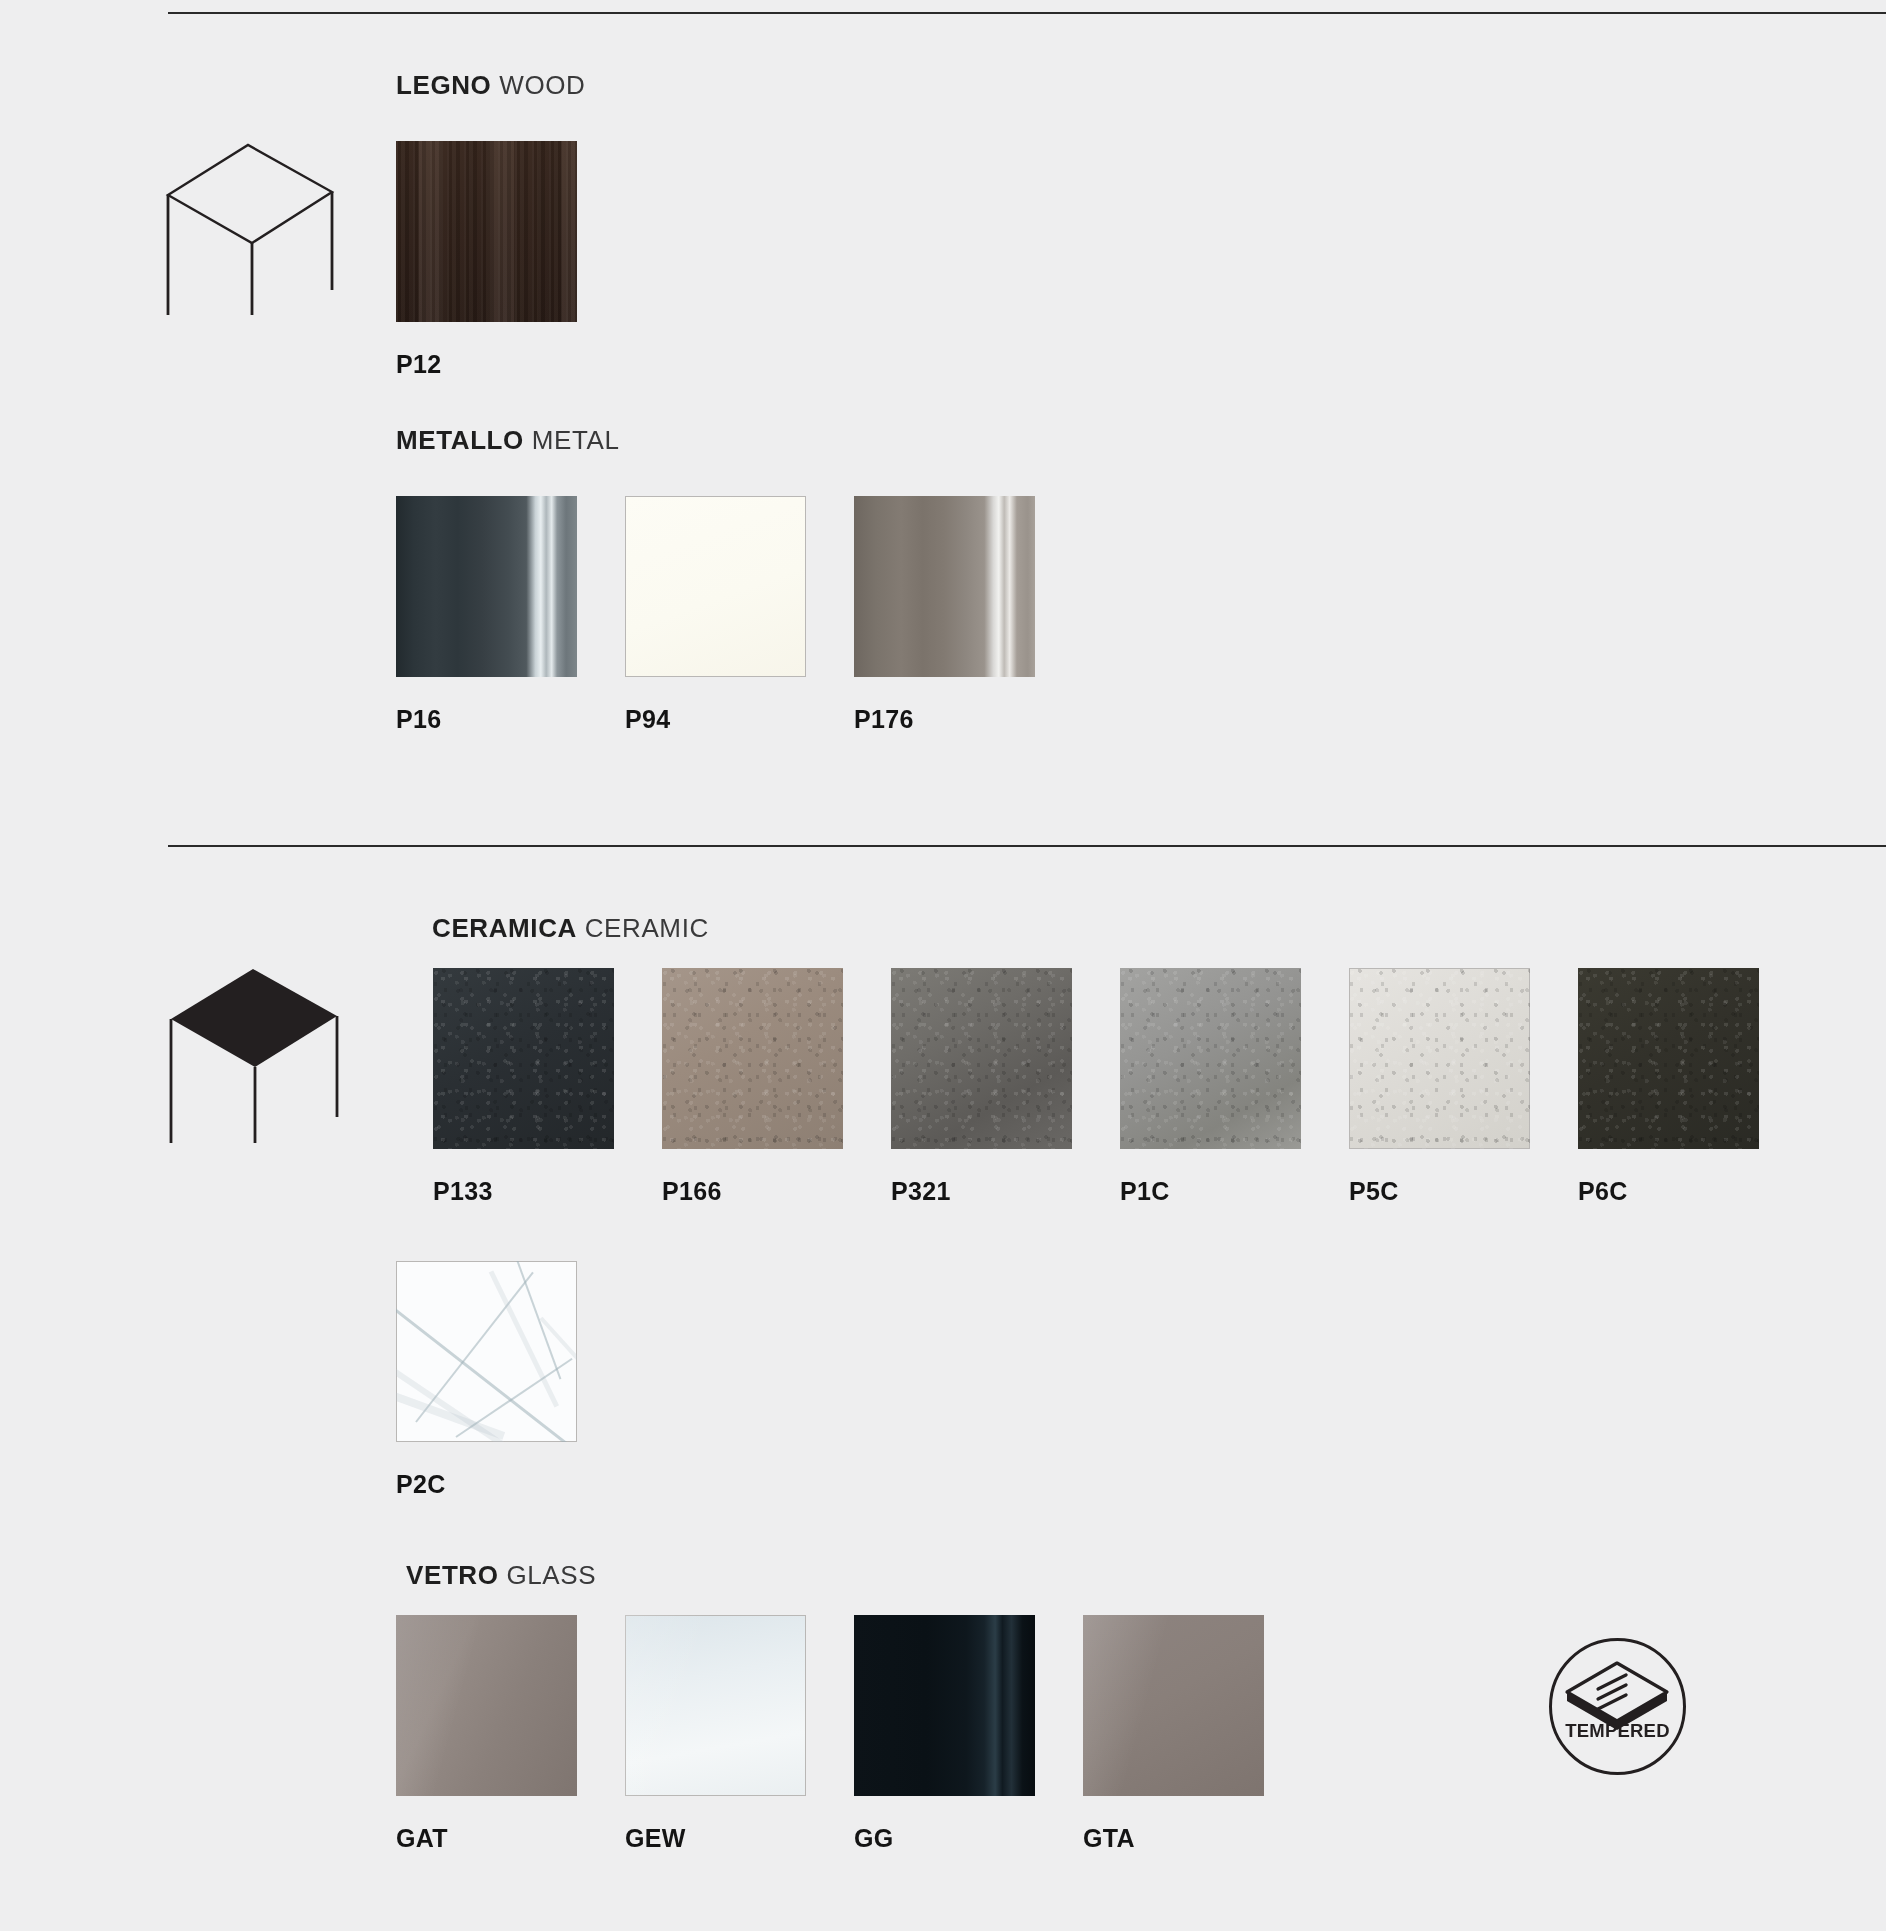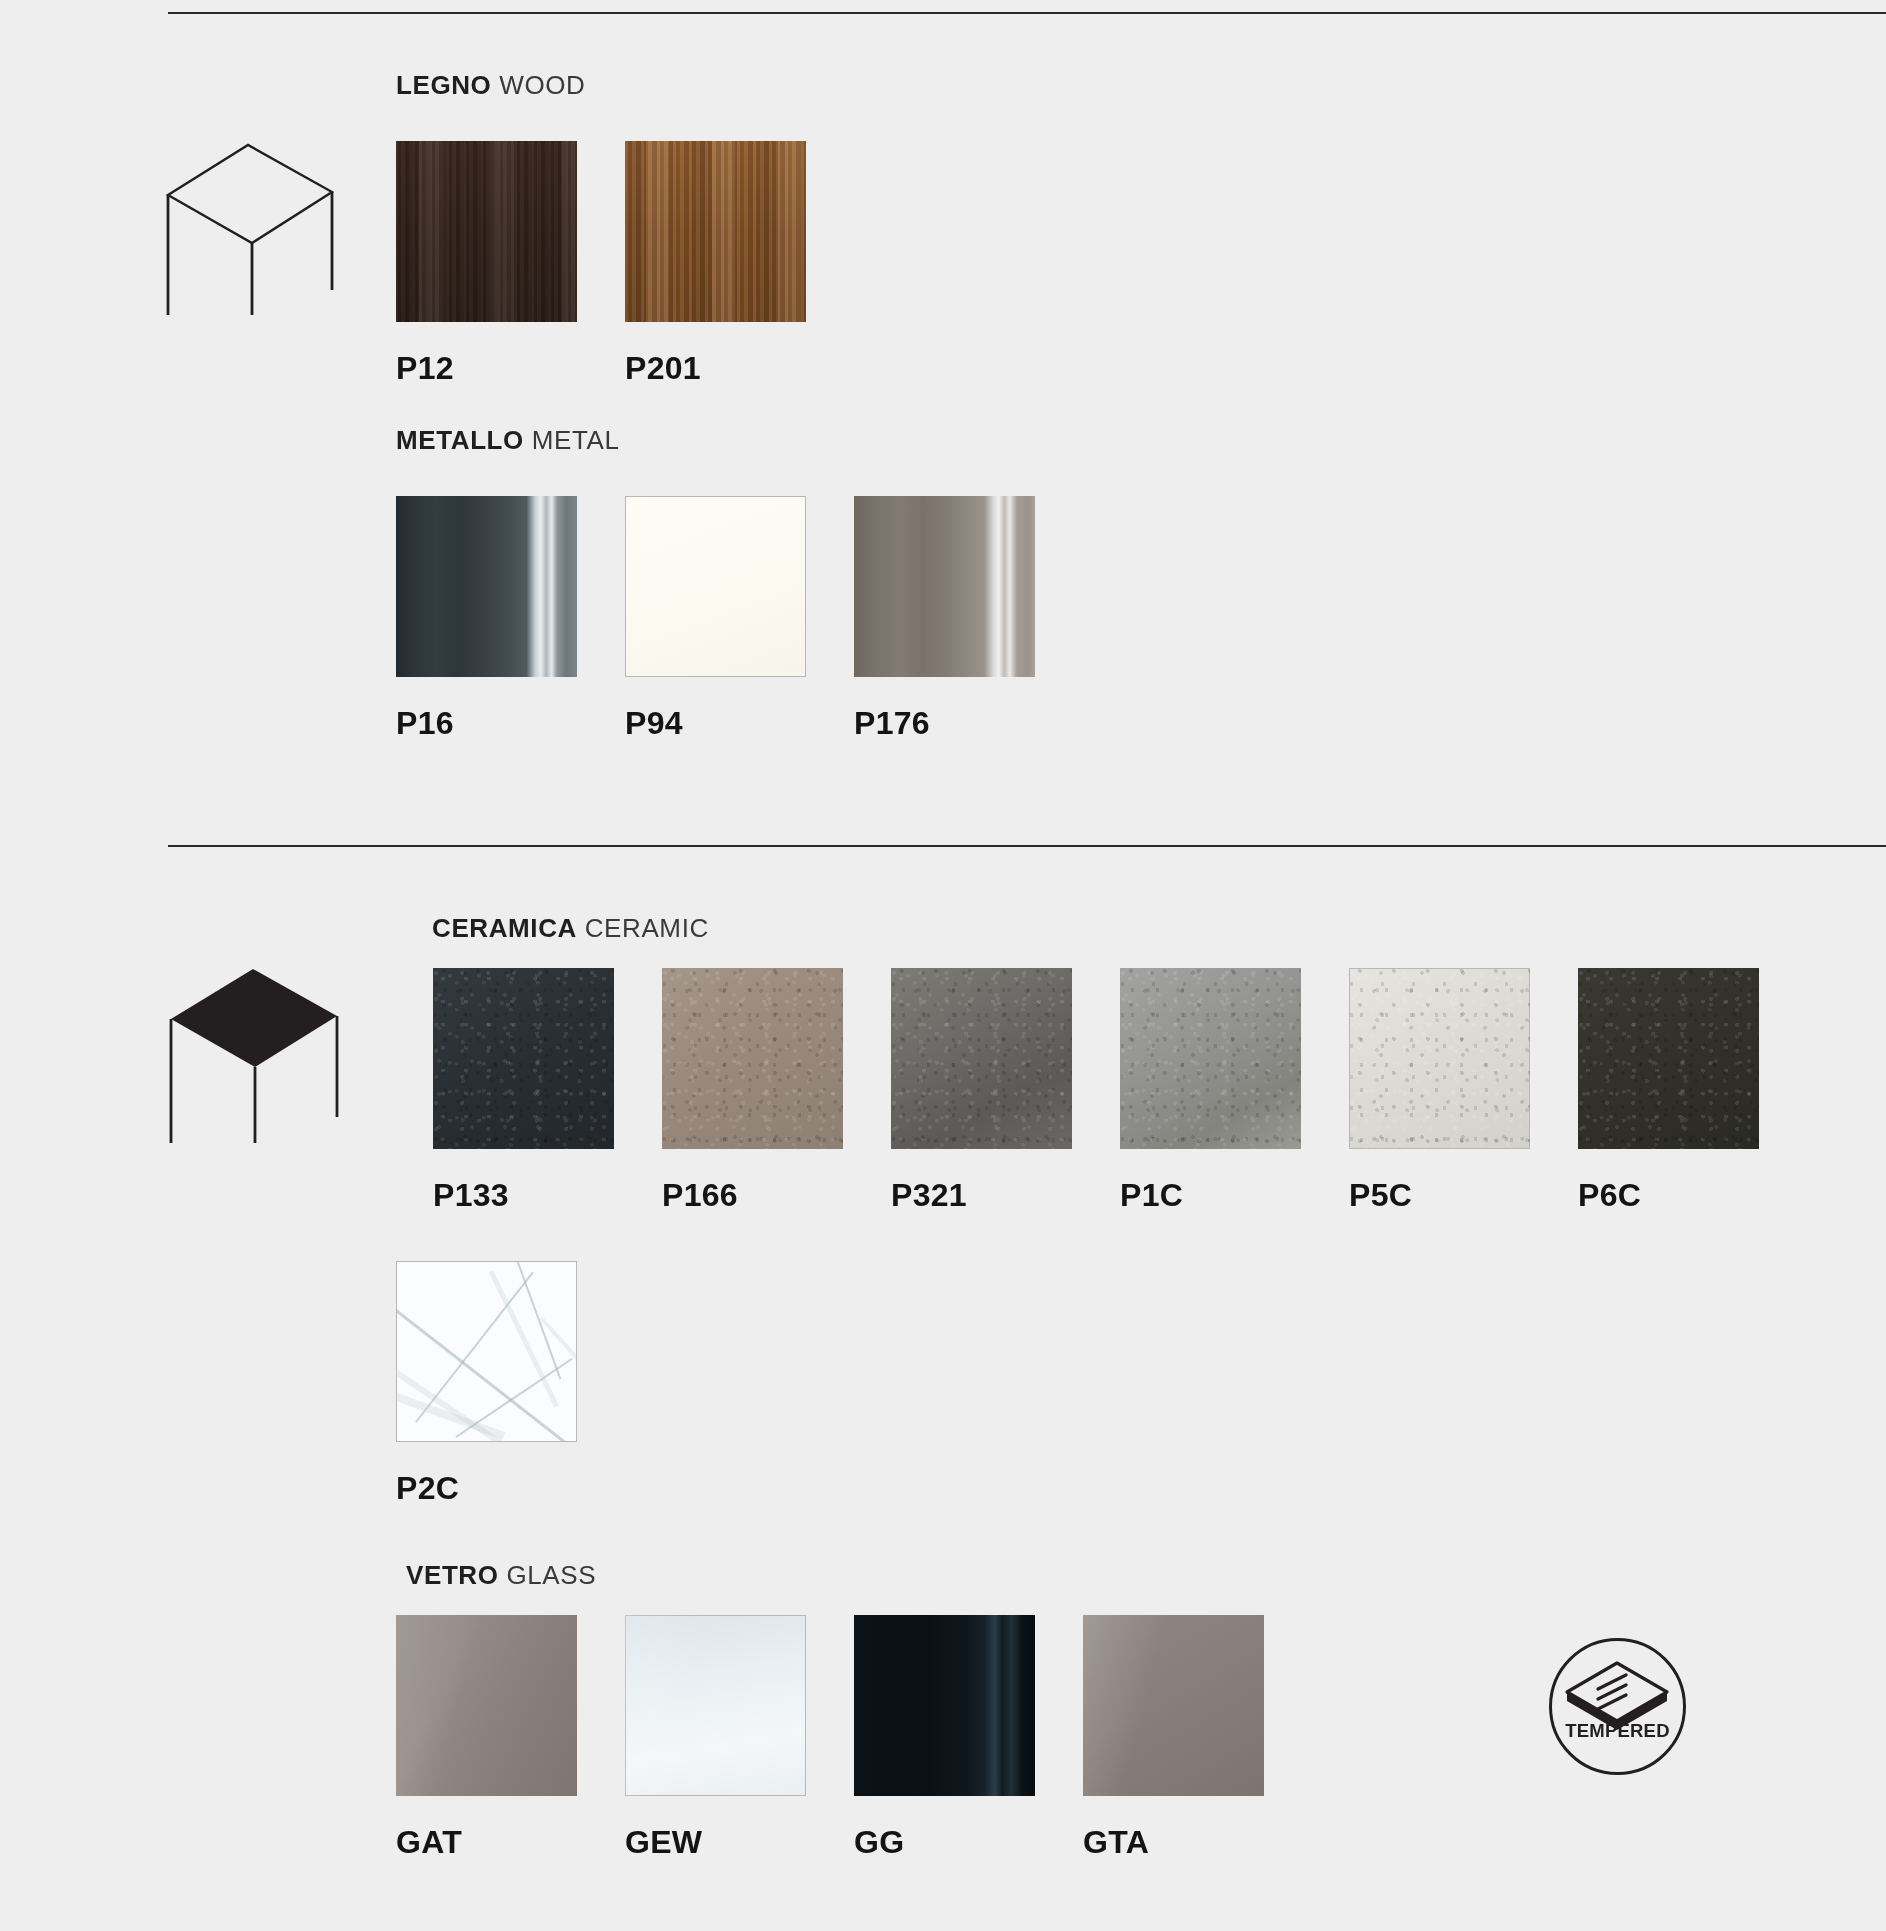--- a/index.html
+++ b/index.html
@@ -40,21 +40,21 @@
   .swatch-cell{width:181px;margin-right:48px;}
   .swatch{
     width:181px;height:181px;
     position:relative;
     overflow:hidden;
     background:#ccc;
   }
   .swatch.framed{box-shadow:inset 0 0 0 1px #b9b7b5;}
   .swatch-label{
     margin-top:30px;
-    font-size:32px;
+    font-size:25px;
     font-weight:700;
     letter-spacing:0.3px;
     color:#141414;
     line-height:1;
   }
 
   
   .tex-p12{
     background:
       repeating-linear-gradient(90deg,
@@ -179,24 +179,20 @@
       <span class="it">LEGNO</span>
       <span class="en">WOOD</span>
     </div>
   </div>
 
   <div class="swatch-row" style="left:396px;top:141px;">
     <div class="swatch-cell">
       <div class="swatch tex-p12"></div>
       <div class="swatch-label">P12</div>
     </div>
-    <div class="swatch-cell">
-      <div class="swatch tex-p201"></div>
-      <div class="swatch-label">P201</div>
-    </div>
   </div>
 
   <div class="section" style="left:396px;top:427px;">
     <div class="sec-heading">
       <span class="it">METALLO</span>
       <span class="en">METAL</span>
     </div>
   </div>
 
   <div class="swatch-row" style="left:396px;top:496px;">

